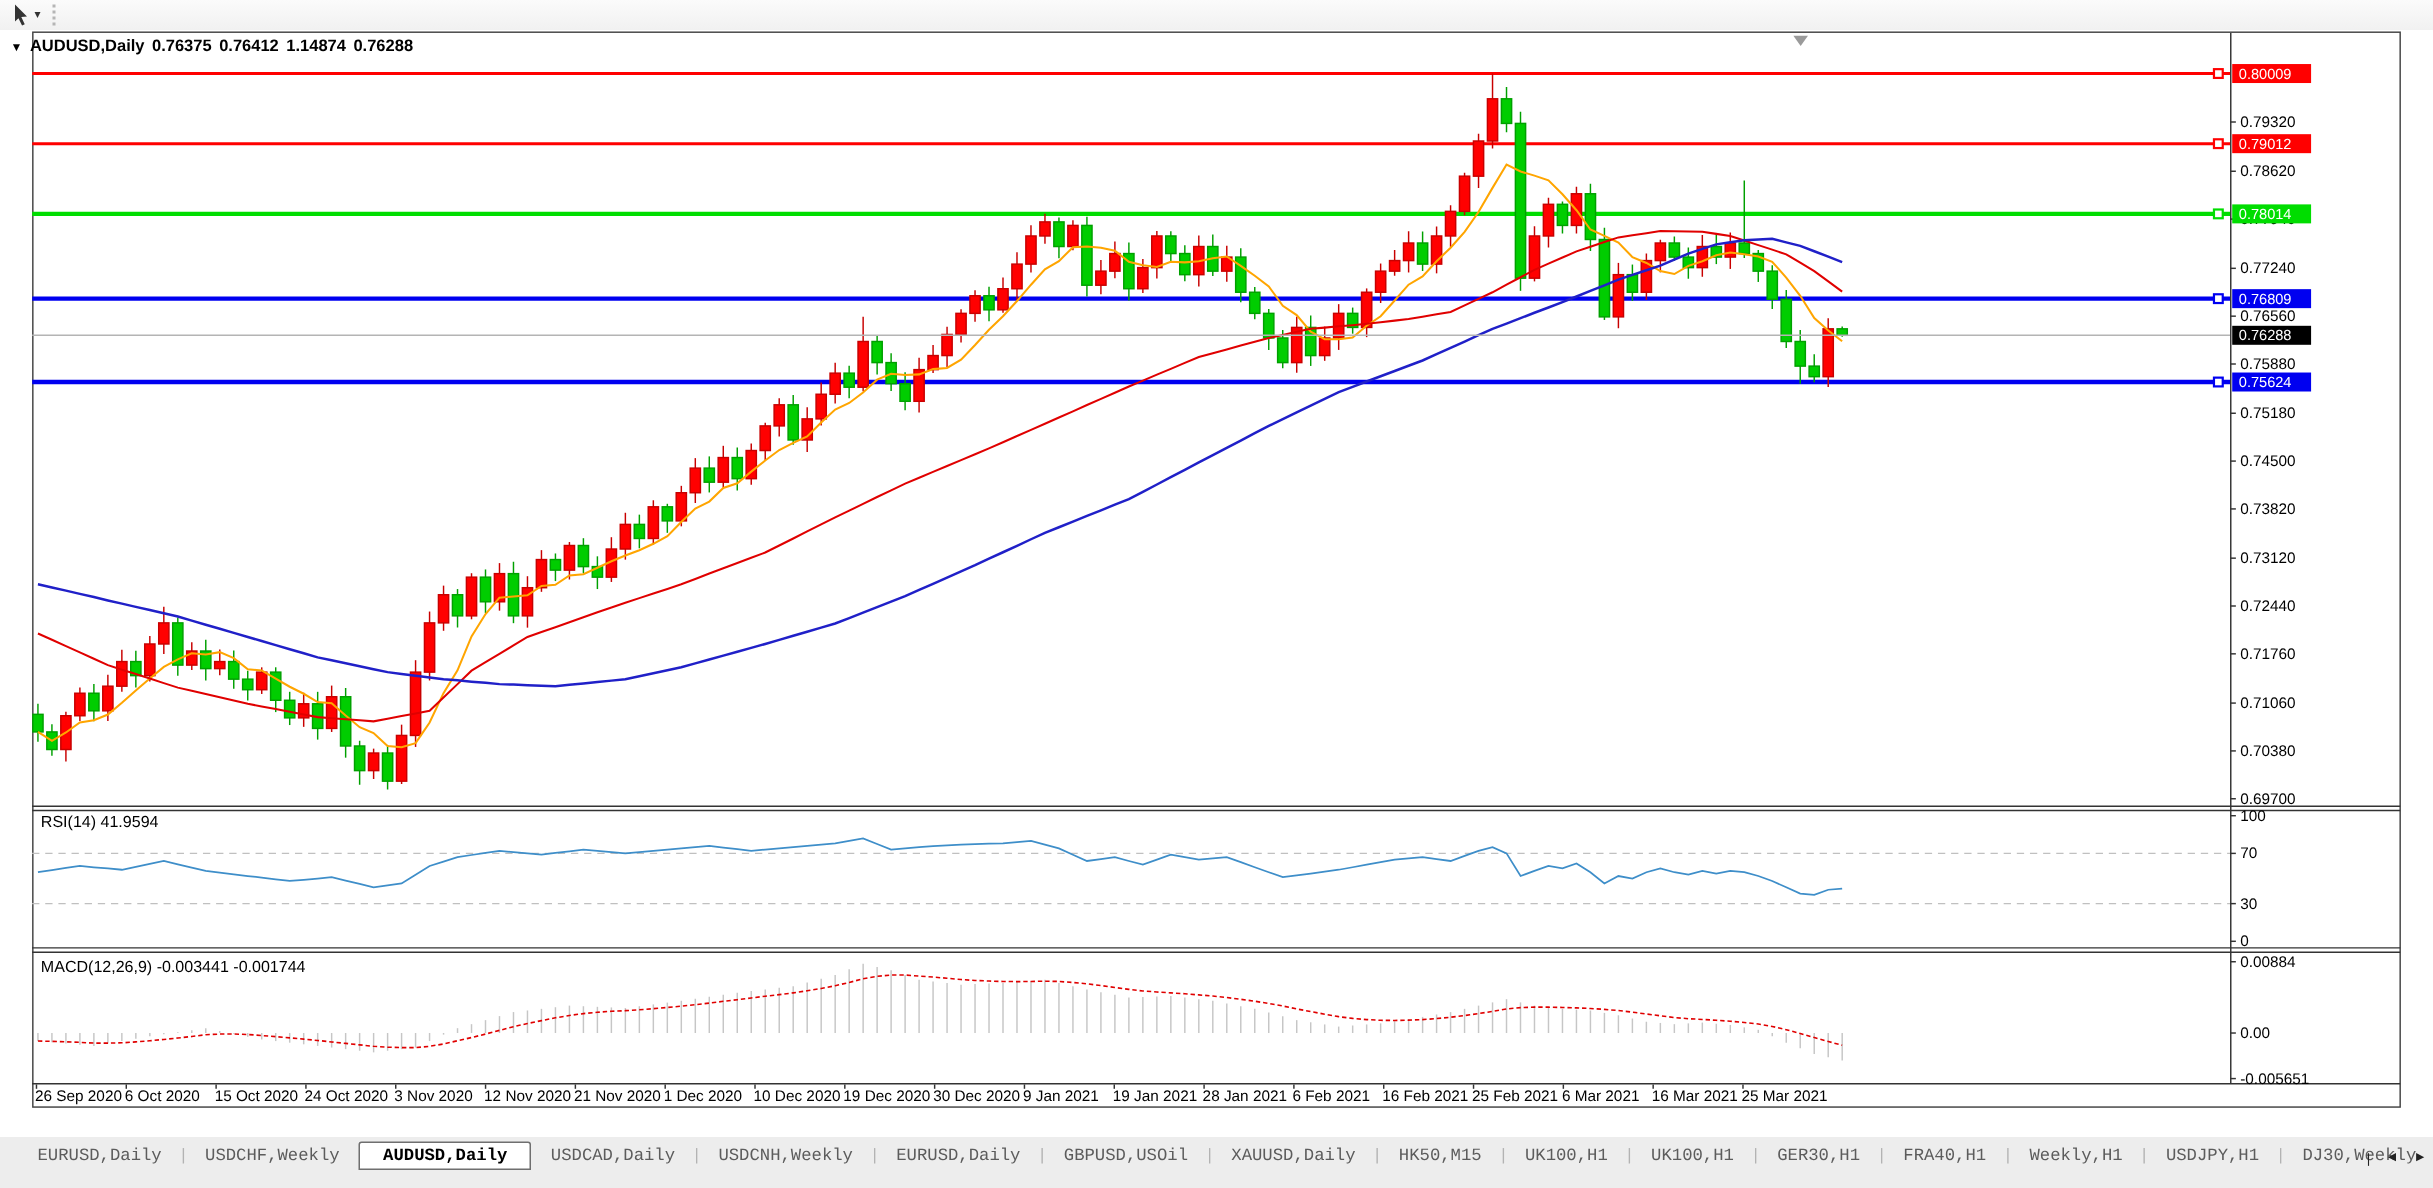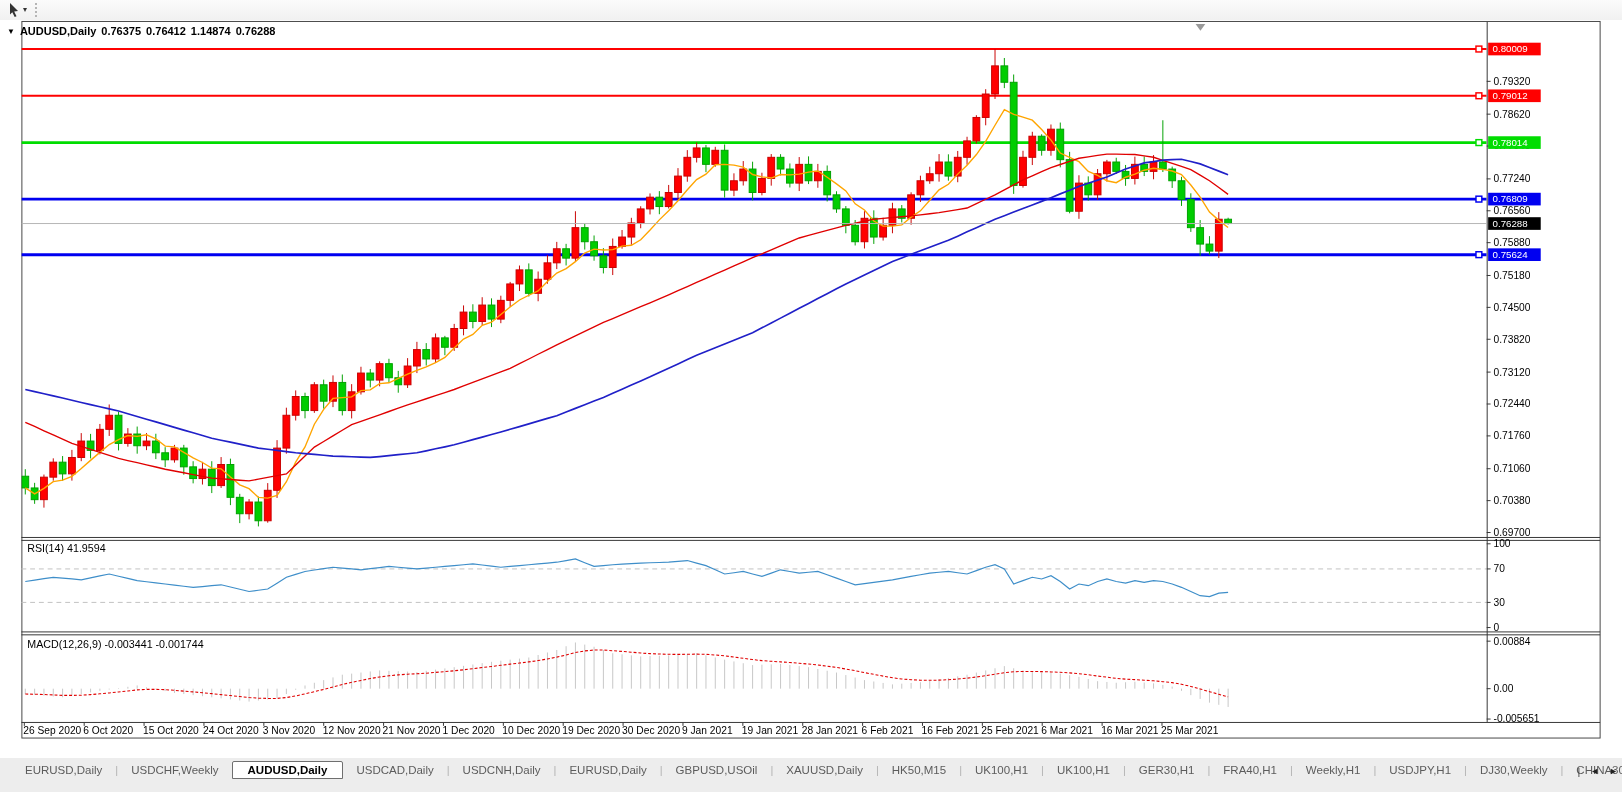--- a/index.html
+++ b/index.html
@@ -20,21 +20,21 @@
 
   
   #chart-svg{display:block;background:#ffffff;}
   #chart-title{position:absolute;top:25px;left:7px;z-index:5;display:flex;align-items:center;
                gap:5px;font-size:11px;font-weight:bold;color:#000;}
   #chart-title .tri{font-size:8px;}
 
   
   #tabbar{position:relative;height:34px;background:#ededed;display:flex;
           align-items:flex-start;padding:3px 36px 0 12px;box-sizing:border-box;}
-  .tab{font-size:11.5px;color:#5c5c5c;padding:3px 13px 3px 13px;white-space:nowrap;cursor:default;}
+  .tab{font-size:11.5px;color:#5c5c5c;padding:3px 13px 3px 13px;white-space:nowrap;cursor:default;font-family:Liberation Mono, monospace;}
   .tab.active{background:#ffffff;border:1px solid #6f6f6f;border-radius:2px 2px 0 0;
               color:#000;font-weight:bold;padding:2px 15px;}
   .tabsep{color:#b3b3b3;font-size:11px;padding-top:3px;}
   #tab-scroll{position:absolute;right:4px;top:6px;display:flex;gap:10px;align-items:center;}
   #tab-scroll span{font-size:9px;color:#222;cursor:default;}
 </style>
 </head>
 <body>
 
 <div id="app">
@@ -582,21 +582,21 @@
       <text x="1170.5" y="753.5" font-size="10.5" fill="#000" font-family="Liberation Sans, sans-serif">25 Mar 2021</text>
     </svg>
 
   <div id="tabbar">
     <div class="tab">EURUSD,Daily</div>
       <span class="tabsep">|</span>
       <div class="tab">USDCHF,Weekly</div>
       <div class="tab active">AUDUSD,Daily</div>
       <div class="tab">USDCAD,Daily</div>
       <span class="tabsep">|</span>
-      <div class="tab">USDCNH,Daily</div>
+      <div class="tab">USDCNH,Weekly</div>
       <span class="tabsep">|</span>
       <div class="tab">EURUSD,Daily</div>
       <span class="tabsep">|</span>
       <div class="tab">GBPUSD,USOil</div>
       <span class="tabsep">|</span>
       <div class="tab">XAUUSD,Daily</div>
       <span class="tabsep">|</span>
       <div class="tab">HK50,M15</div>
       <span class="tabsep">|</span>
       <div class="tab">UK100,H1</div>

